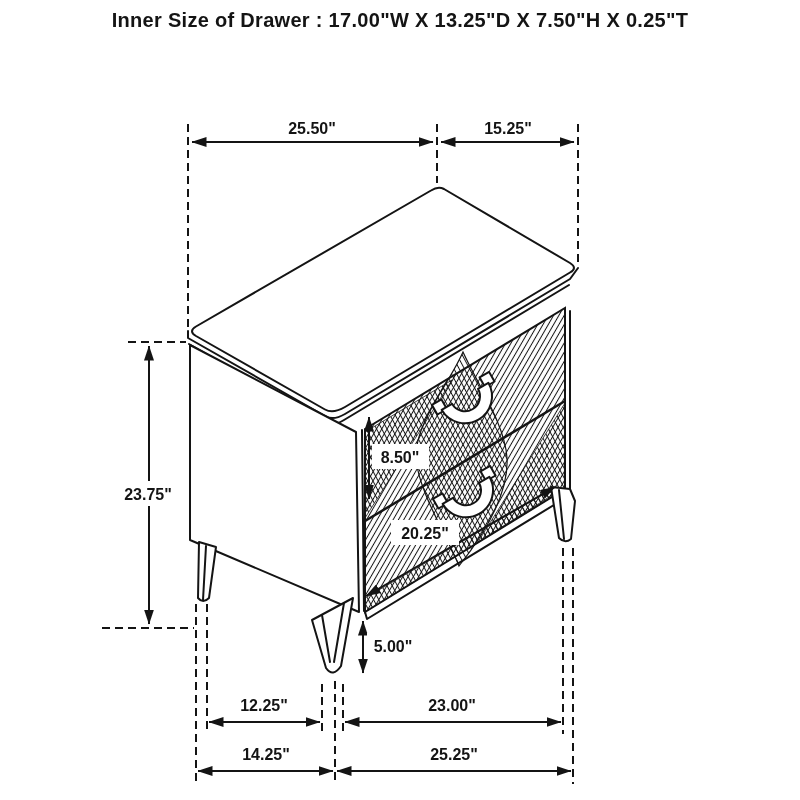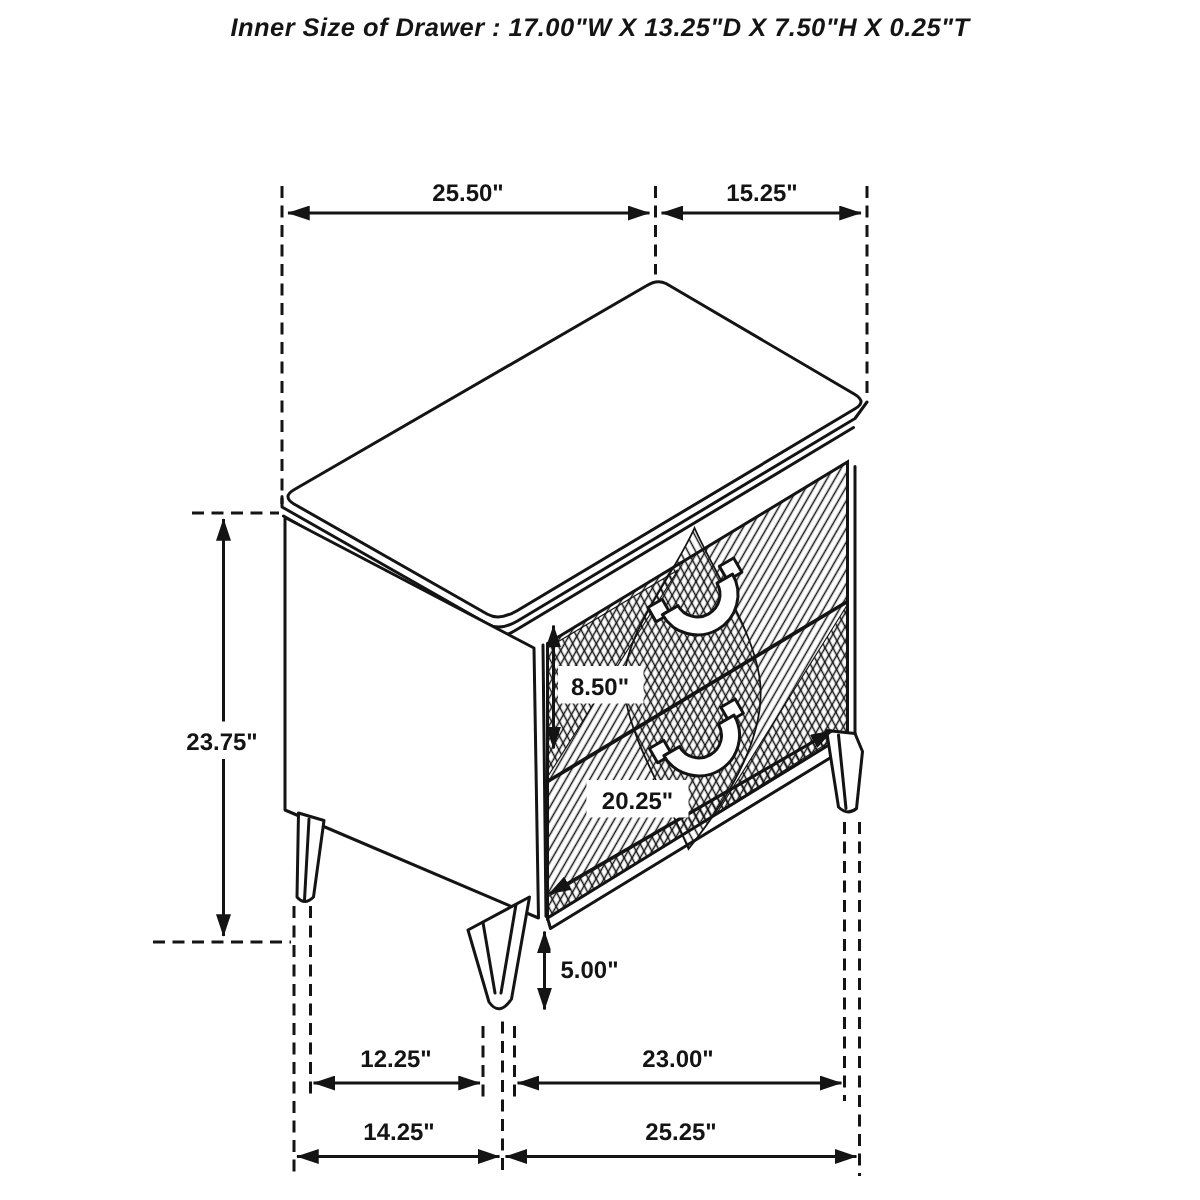--- a/index.html
+++ b/index.html
@@ -1,19 +1,19 @@
 <!DOCTYPE html>
 <html><head>
 <meta charset="utf-8">
 <style>
   html,body{margin:0;padding:0;background:#fff;}
   .page{position:relative;width:800px;height:800px;background:#fff;overflow:hidden;
         font-family:"Liberation Sans",sans-serif;}
   .title{position:absolute;top:9px;left:0;width:800px;text-align:center;
-         font-size:17px;font-weight:bold;color:#141414;letter-spacing:.3px;font-style:italic;}
+         font-size:20px;font-weight:bold;color:#141414;letter-spacing:.3px;}
   svg{position:absolute;top:0;left:0;}
   .dim-label{font:bold 16px "Liberation Sans",sans-serif;fill:#141414;text-anchor:middle;}
   .outline{fill:#fff;stroke:#141414;stroke-width:2;stroke-linejoin:round;}
   .thin{fill:none;stroke:#141414;stroke-width:2;stroke-linejoin:round;stroke-linecap:round;}
   .dimline{stroke:#141414;stroke-width:2;fill:none;}
   .extline{stroke:#141414;stroke-width:2;fill:none;stroke-dasharray:8 5;}
   .labelbg{fill:#fff;}
 </style>
 </head>
 <body>

